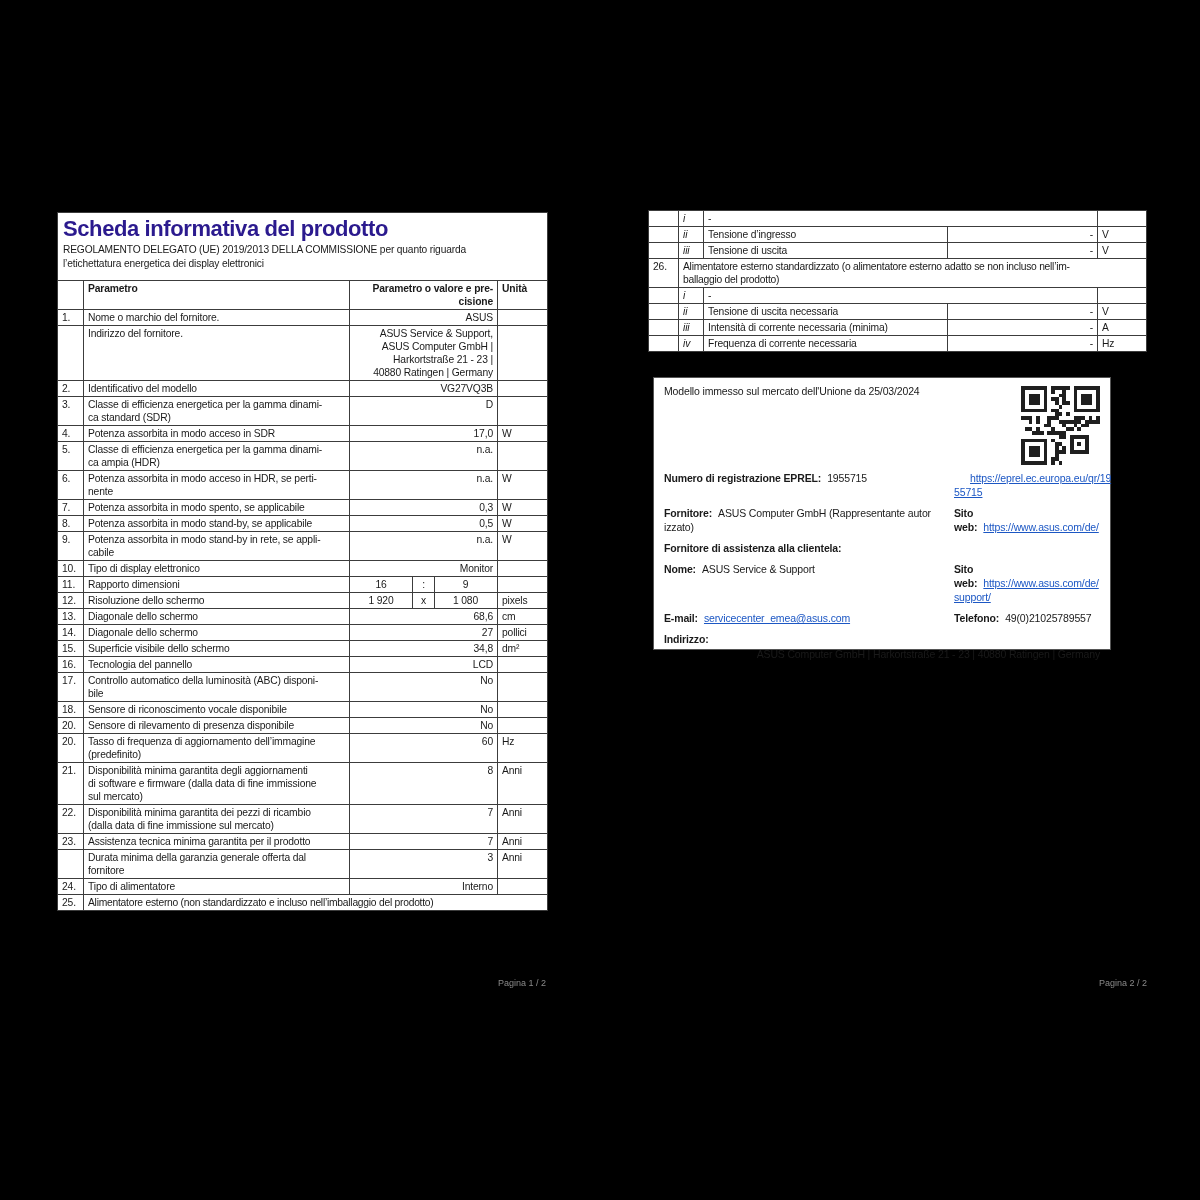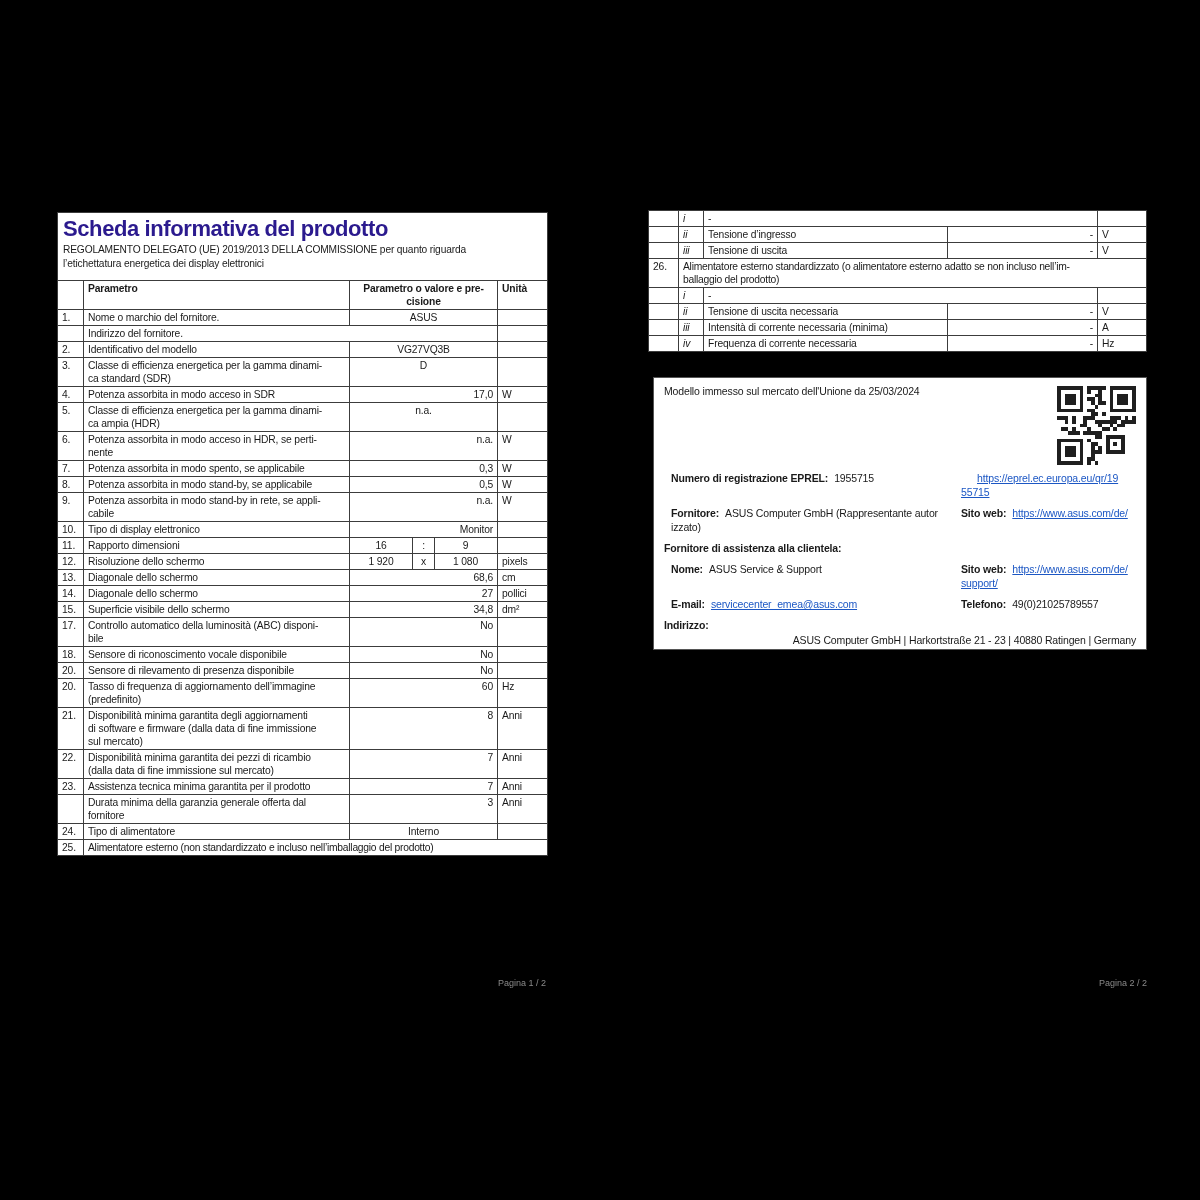--- a/index.html
+++ b/index.html
@@ -30,29 +30,29 @@
   .c-val2{flex:0 0 150px;border-right:1px solid var(--bc);}
   .c-unit{flex:0 0 49px;}
   .c-unit2{flex:0 0 48px;}
   .c-merge{flex:1 1 auto;min-width:0;letter-spacing:-0.25px;}
   .c-pv{flex:1 1 auto;border-right:1px solid var(--bc);min-width:0;}
   .split{display:flex;padding:0;}
   .vpart{flex:0 0 62px;text-align:center;padding:1px 0;line-height:13px;}
   .vpart.mid{flex:0 0 22px;}
   .vpart.bl{border-left:1px solid var(--bc);}
   .va-r{text-align:right;}
-  .va-l{text-align:center;}
+  .va-l{text-align:right;}
   .b{font-weight:bold;}
   
   .page2-table{position:absolute;left:648px;top:210px;width:499px;border:1px solid var(--bc);background:#fff;}
-  .info-box{position:absolute;left:653px;top:377px;width:494px;height:273px;border:1px solid #555;
+  .info-box{position:absolute;left:653px;top:377px;width:458px;height:273px;border:1px solid #555;
     padding:6px 10px;font-size:10.5px;line-height:14px;background:#fff;}
   .ib-intro{height:80px;}
   .ib-row{display:flex;margin-top:7px;}
-  .ib-left{flex:0 0 290px;padding-right:8px;margin-left:7px;}
+  .ib-left{flex:0 0 290px;padding-right:8px;}
   .ib-right{flex:1 1 auto;}
   .ib-val{margin-left:6px;white-space:pre-line;}
   a.link{color:var(--link);text-decoration:underline;white-space:pre-line;margin-left:6px;}
   .ib-addr-line{margin-top:1px;text-align:right;}
   .qr{position:absolute;right:10px;top:8px;width:79px;height:79px;shape-rendering:crispEdges;}
   
   .pfooter{position:absolute;top:978px;font-size:9px;color:var(--footer);text-align:right;letter-spacing:0;}
   .pfooter.p1{left:57px;width:489px;}
   .pfooter.p2{left:648px;width:499px;}
 </style>
@@ -75,20 +75,24 @@
         </div>
         <div class="trow">
           <div class="cell c-num">1.</div>
           <div class="cell c-par">Nome o marchio del fornitore.</div>
           <div class="cell c-val va-l">ASUS</div>
           <div class="cell c-unit"></div>
         </div>
         <div class="trow">
           <div class="cell c-num"></div>
           <div class="cell c-par">Indirizzo del fornitore.</div>
+          <div class="cell c-val va-l">ASUS Service &amp; Support,
+ASUS Computer GmbH |
+Harkortstraße 21 - 23 |
+40880 Ratingen | Germany</div>
           <div class="cell c-unit"></div>
         </div>
         <div class="trow">
           <div class="cell c-num">2.</div>
           <div class="cell c-par">Identificativo del modello</div>
           <div class="cell c-val va-l">VG27VQ3B</div>
           <div class="cell c-unit"></div>
         </div>
         <div class="trow">
           <div class="cell c-num">3.</div>
@@ -164,20 +168,26 @@
           <div class="cell c-num">14.</div>
           <div class="cell c-par">Diagonale dello schermo</div>
           <div class="cell c-val va-r">27</div>
           <div class="cell c-unit">pollici</div>
         </div>
         <div class="trow">
           <div class="cell c-num">15.</div>
           <div class="cell c-par">Superficie visibile dello schermo</div>
           <div class="cell c-val va-r">34,8</div>
           <div class="cell c-unit">dm²</div>
+        </div>
+        <div class="trow">
+          <div class="cell c-num">16.</div>
+          <div class="cell c-par">Tecnologia del pannello</div>
+          <div class="cell c-val va-r">LCD</div>
+          <div class="cell c-unit"></div>
         </div>
         <div class="trow">
           <div class="cell c-num">17.</div>
           <div class="cell c-par">Controllo automatico della luminosità (ABC) disponi-
 bile</div>
           <div class="cell c-val va-r">No</div>
           <div class="cell c-unit"></div>
         </div>
         <div class="trow">
           <div class="cell c-num">18.</div>

